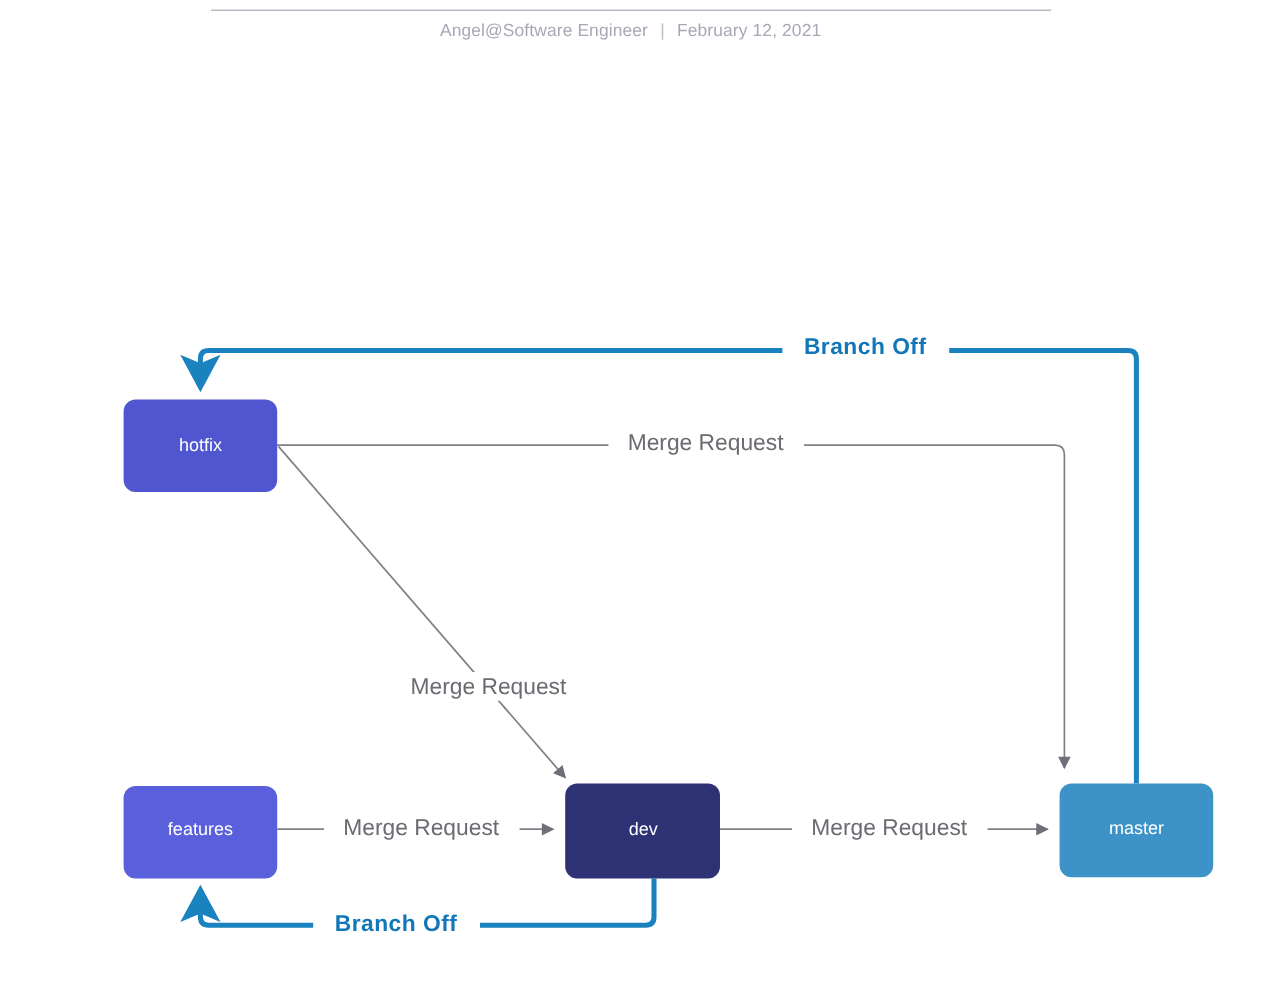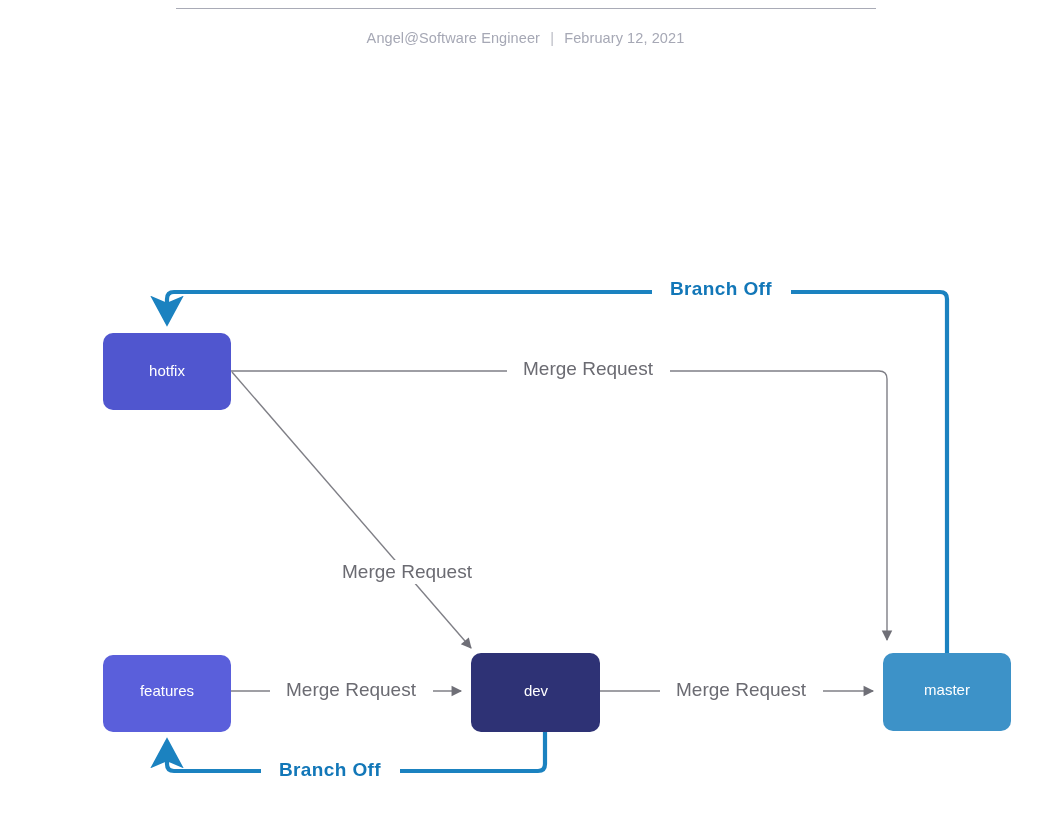--- a/index.html
+++ b/index.html
@@ -32,21 +32,21 @@
     letter-spacing: 0.2px;
     line-height: 1.2;
   }
   .title-rule {
     width: 700px;
     height: 1px;
     background: #a9abb6;
     margin: 8px auto 0 auto;
   }
   .doc-subtitle {
-    margin: 12px;
+    margin: 0;
     padding-top: 9px;
     font-size: 14.5px;
     color: #a6a8b5;
     font-weight: normal;
     letter-spacing: 0.1px;
   }
   .sub-sep {
     padding: 0 6px;
     color: #b9bbc4;
   }

